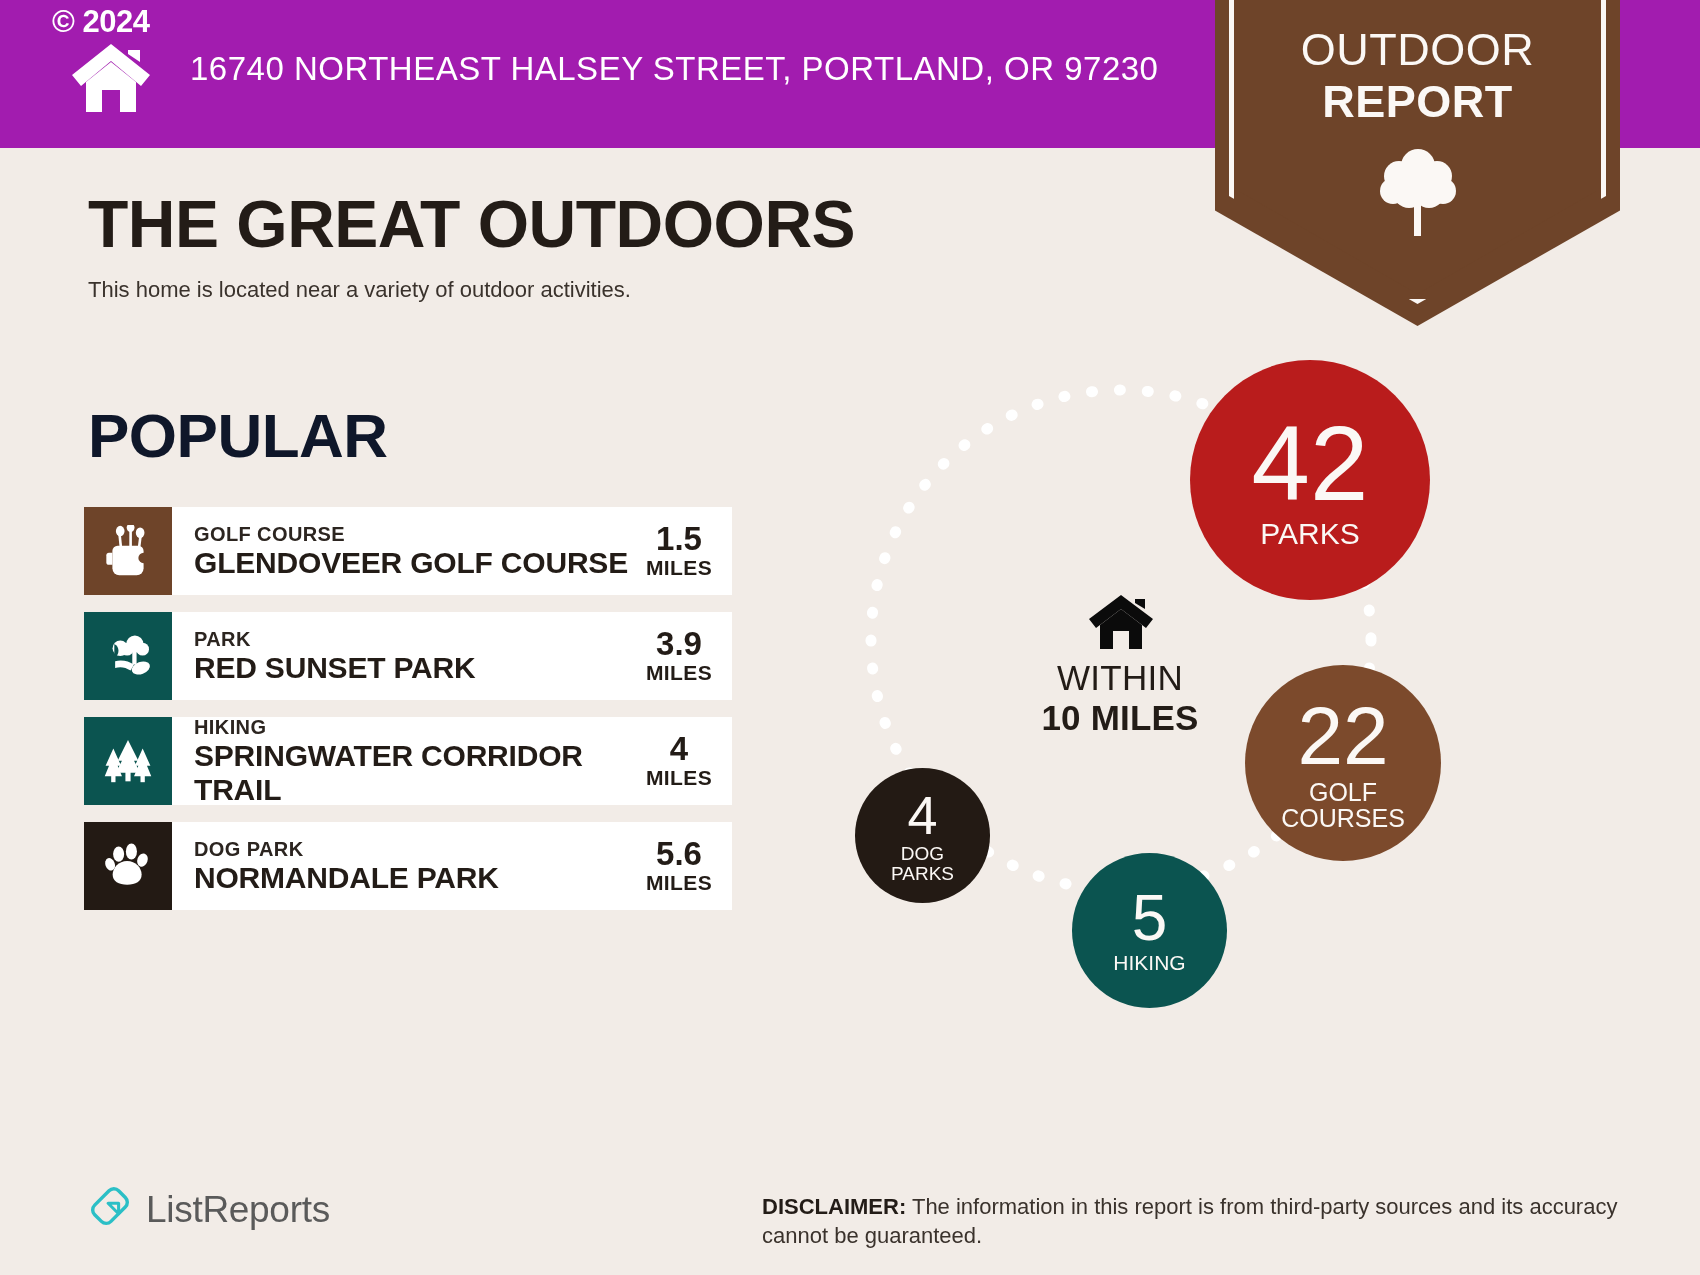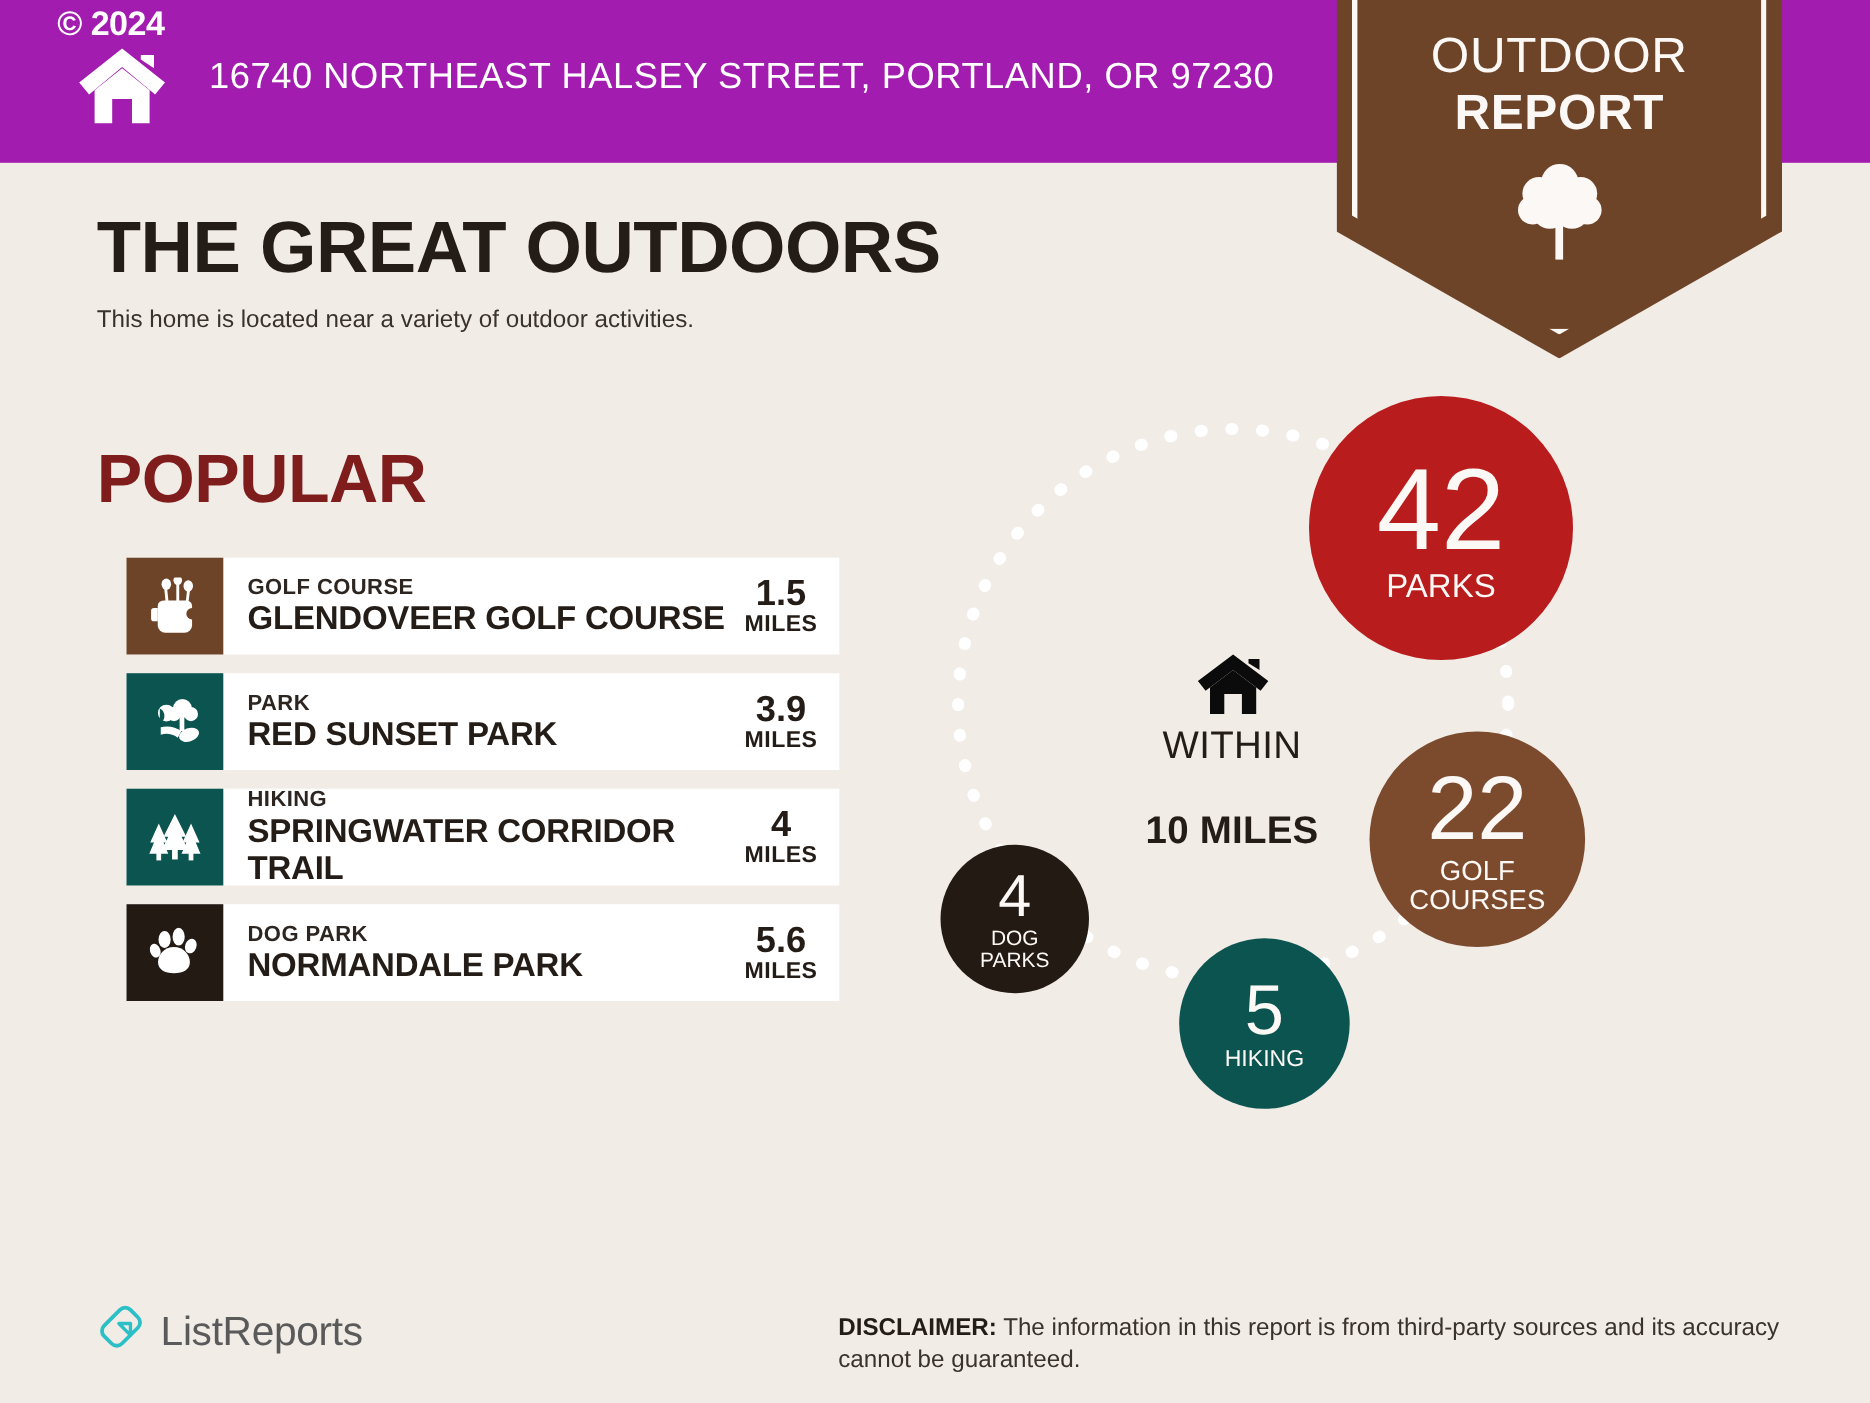--- a/index.html
+++ b/index.html
@@ -64,24 +64,24 @@
     position:absolute;left:88px;top:186px;
     font-size:66px;font-weight:bold;letter-spacing:-0.5px;color:#231c17;
     margin:0;
   }
   .subtitle{
     position:absolute;left:88px;top:277px;
     font-size:22px;font-weight:400;color:#3a322c;margin:0;
   }
   .popular{
     position:absolute;left:88px;top:400px;
-    font-size:62px;font-weight:bold;letter-spacing:-0.5px;color:#7f1d1d;margin:0;
+    font-size:62px;font-weight:bold;letter-spacing:-0.5px;color:#0f172a;margin:0;
   }
   .list{
-    position:absolute;left:84px;top:507px;width:648px;margin-left:31px;
+    position:absolute;left:84px;top:507px;width:648px;
   }
   .row{
     display:flex;align-items:stretch;height:88px;margin-bottom:17px;background:#ffffff;
   }
   .row-icon{
     width:88px;min-width:88px;height:88px;
     display:flex;align-items:center;justify-content:center;
   }
   .row-icon svg{display:block;}
   .row-body{
@@ -122,21 +122,21 @@
   .c-hiking .cnum{font-size:64px;margin-bottom:2px;}
   .c-hiking .clabel{font-size:21px;}
   .c-dog{left:25px;top:428px;width:135px;height:135px;background:#231a14;}
   .c-dog .cnum{font-size:54px;margin-bottom:2px;}
   .c-dog .clabel{font-size:19px;}
   .center-house{position:absolute;left:257px;top:253px;width:68px;height:58px;}
   .center-text{
     position:absolute;left:140px;top:318px;width:300px;text-align:center;color:#231c17;
   }
   .center-text .ln1{font-size:35px;font-weight:300;line-height:40px;display:block;letter-spacing:0.3px;}
-  .center-text .ln2{font-size:35px;font-weight:bold;line-height:40px;display:block;letter-spacing:0.2px;margin-top:37px;}
+  .center-text .ln2{font-size:35px;font-weight:bold;line-height:40px;display:block;letter-spacing:0.2px;}
   
   .footer-logo{position:absolute;left:88px;top:1186px;display:flex;align-items:center;}
   .footer-logo .lr-text{
     font-size:37px;font-weight:400;color:#5a5a5a;margin-left:14px;letter-spacing:-0.3px;
   }
   .disclaimer{
     position:absolute;left:762px;top:1192px;width:880px;
     font-size:22px;line-height:29px;color:#3a322c;
   }
   .disclaimer b{font-weight:bold;color:#231c17;}

